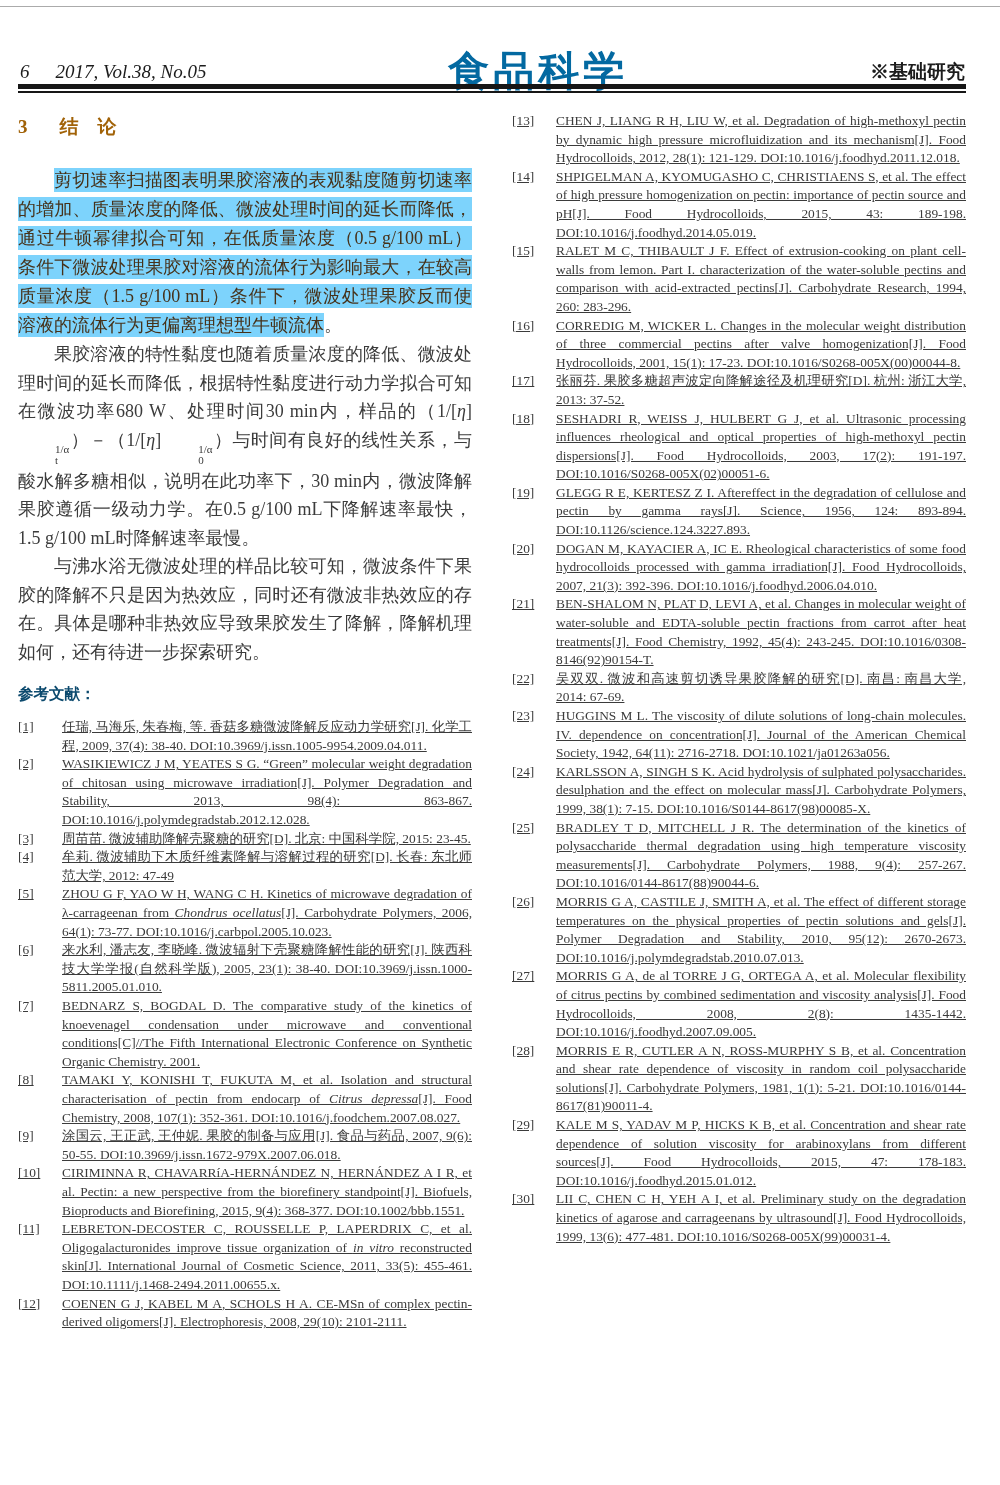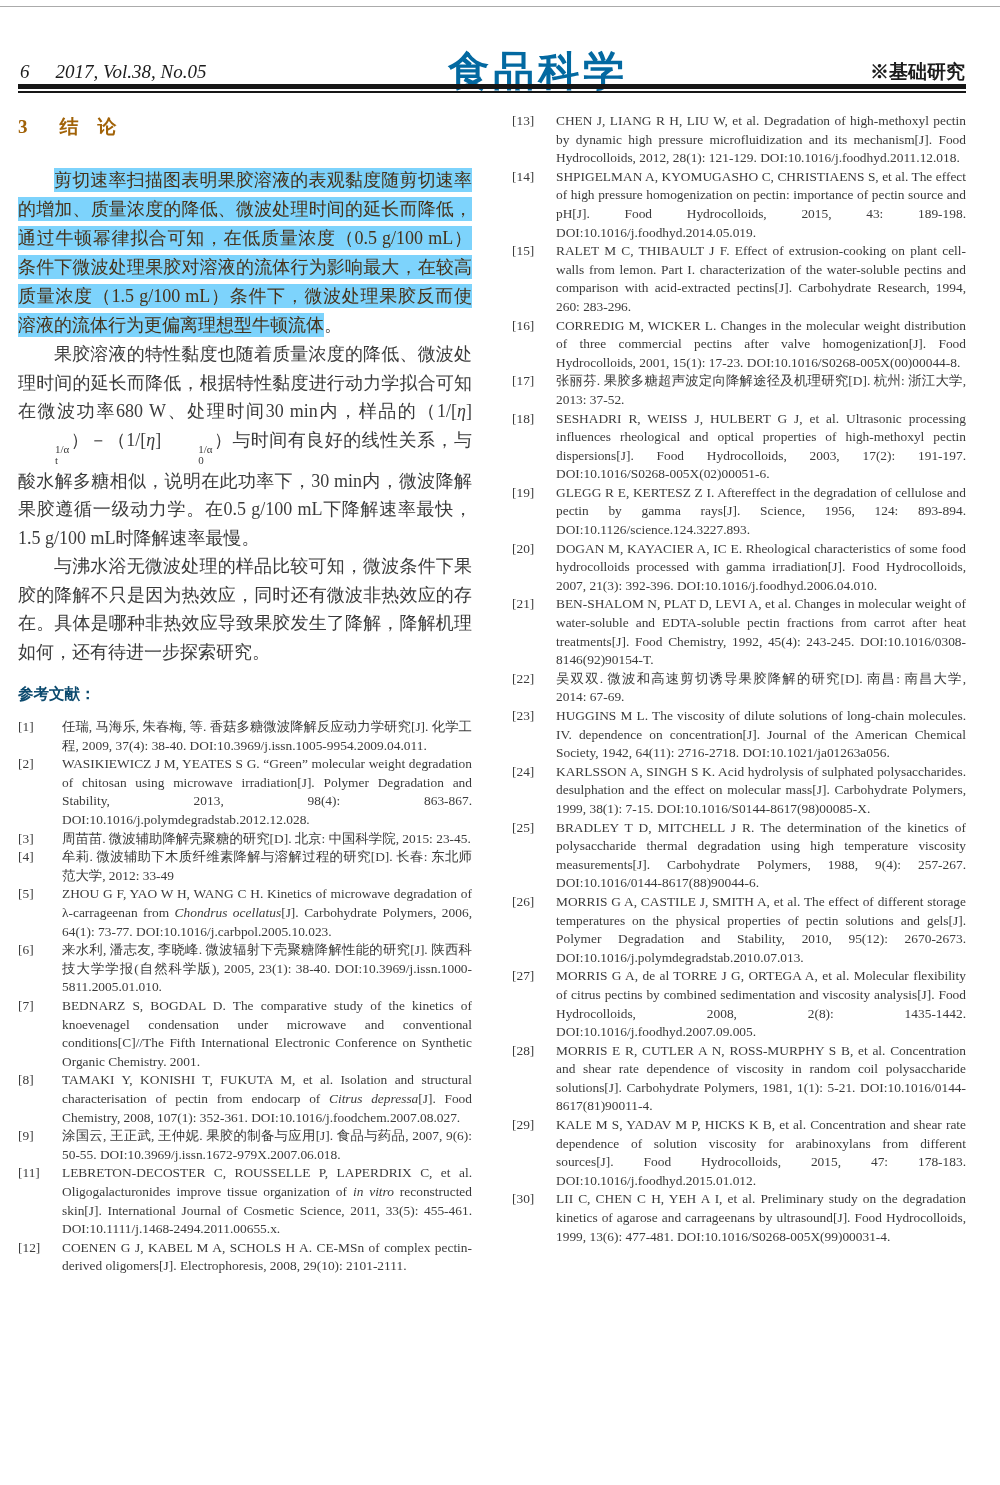--- a/index.html
+++ b/index.html
@@ -19,21 +19,21 @@
   .sec-heading{font-size:19px;font-weight:bold;color:#a16207;margin:10px 0 26px 0;}
   .sec-num{margin-right:32px;}
   .sec-title{white-space:pre;}
   .para{margin:0;font-size:18px;line-height:28.5px;text-align:justify;text-indent:2em;color:#3b3b3b;}
   .para.hl-para{line-height:29px;}
   mark.hl{background:#7dd3fc;color:#46321a;padding:2px 0;}
   .after-mark{color:#3b3b3b;}
   .supsub{display:inline-flex;flex-direction:column;align-items:flex-start;
         font-size:11px;line-height:1.05;vertical-align:-7px;margin:0 1px;}
   .refs-heading{font-size:15.5px;font-weight:bold;color:#0c4a6e;margin:18px 0 13px 0;}
-  .ref-list{font-size:13.4px;line-height:18.6px;color:#3b3b3b;}
+  .ref-list{font-size:13.4px;line-height:18.6px;color:#3b3b3b;text-decoration:underline;}
   .ref-list.right-list{padding-top:8px;}
   .ref-row{display:flex;align-items:flex-start;}
   .ref-num{flex:0 0 44px;}
   .ref-body{flex:1;text-align:justify;}
 </style>
 </head>
 <body>
 
 <div class="page">
   <div class="top-hairline"></div>
@@ -72,41 +72,45 @@
           <div class="ref-row">
             <span class="ref-num">[2]</span>
             <span class="ref-body">WASIKIEWICZ J M, YEATES S G. “Green” molecular weight degradation of chitosan using microwave irradiation[J]. Polymer Degradation and Stability, 2013, 98(4): 863-867. DOI:10.1016/j.polymdegradstab.2012.12.028.</span>
           </div>
           <div class="ref-row">
             <span class="ref-num">[3]</span>
             <span class="ref-body">周苗苗. 微波辅助降解壳聚糖的研究[D]. 北京: 中国科学院, 2015: 23-45.</span>
           </div>
           <div class="ref-row">
             <span class="ref-num">[4]</span>
-            <span class="ref-body">牟莉. 微波辅助下木质纤维素降解与溶解过程的研究[D]. 长春: 东北师范大学, 2012: 33-49</span>
+            <span class="ref-body">牟莉. 微波辅助下木质纤维素降解与溶解过程的研究[D]. 长春: 东北师范大学, 2012: 47-49</span>
           </div>
           <div class="ref-row">
             <span class="ref-num">[5]</span>
             <span class="ref-body">ZHOU G F, YAO W H, WANG C H. Kinetics of microwave degradation of λ-carrageenan from <i>Chondrus ocellatus</i>[J]. Carbohydrate Polymers, 2006, 64(1): 73-77. DOI:10.1016/j.carbpol.2005.10.023.</span>
           </div>
           <div class="ref-row">
             <span class="ref-num">[6]</span>
             <span class="ref-body">来水利, 潘志友, 李晓峰. 微波辐射下壳聚糖降解性能的研究[J]. 陕西科技大学学报(自然科学版), 2005, 23(1): 38-40. DOI:10.3969/j.issn.1000-5811.2005.01.010.</span>
           </div>
           <div class="ref-row">
             <span class="ref-num">[7]</span>
             <span class="ref-body">BEDNARZ S, BOGDAL D. The comparative study of the kinetics of knoevenagel condensation under microwave and conventional conditions[C]//The Fifth International Electronic Conference on Synthetic Organic Chemistry. 2001.</span>
           </div>
           <div class="ref-row">
             <span class="ref-num">[8]</span>
             <span class="ref-body">TAMAKI Y, KONISHI T, FUKUTA M, et al. Isolation and structural characterisation of pectin from endocarp of <i>Citrus depressa</i>[J]. Food Chemistry, 2008, 107(1): 352-361. DOI:10.1016/j.foodchem.2007.08.027.</span>
           </div>
           <div class="ref-row">
             <span class="ref-num">[9]</span>
             <span class="ref-body">涂国云, 王正武, 王仲妮. 果胶的制备与应用[J]. 食品与药品, 2007, 9(6): 50-55. DOI:10.3969/j.issn.1672-979X.2007.06.018.</span>
+          </div>
+          <div class="ref-row">
+            <span class="ref-num">[10]</span>
+            <span class="ref-body">CIRIMINNA R, CHAVARRíA-HERNÁNDEZ N, HERNÁNDEZ A I R, et al. Pectin: a new perspective from the biorefinery standpoint[J]. Biofuels, Bioproducts and Biorefining, 2015, 9(4): 368-377. DOI:10.1002/bbb.1551.</span>
           </div>
           <div class="ref-row">
             <span class="ref-num">[11]</span>
             <span class="ref-body">LEBRETON-DECOSTER C, ROUSSELLE P, LAPERDRIX C, et al. Oligogalacturonides improve tissue organization of <i>in vitro</i> reconstructed skin[J]. International Journal of Cosmetic Science, 2011, 33(5): 455-461. DOI:10.1111/j.1468-2494.2011.00655.x.</span>
           </div>
           <div class="ref-row">
             <span class="ref-num">[12]</span>
             <span class="ref-body">COENEN G J, KABEL M A, SCHOLS H A. CE-MSn of complex pectin-derived oligomers[J]. Electrophoresis, 2008, 29(10): 2101-2111.</span>
           </div>
         </div>

